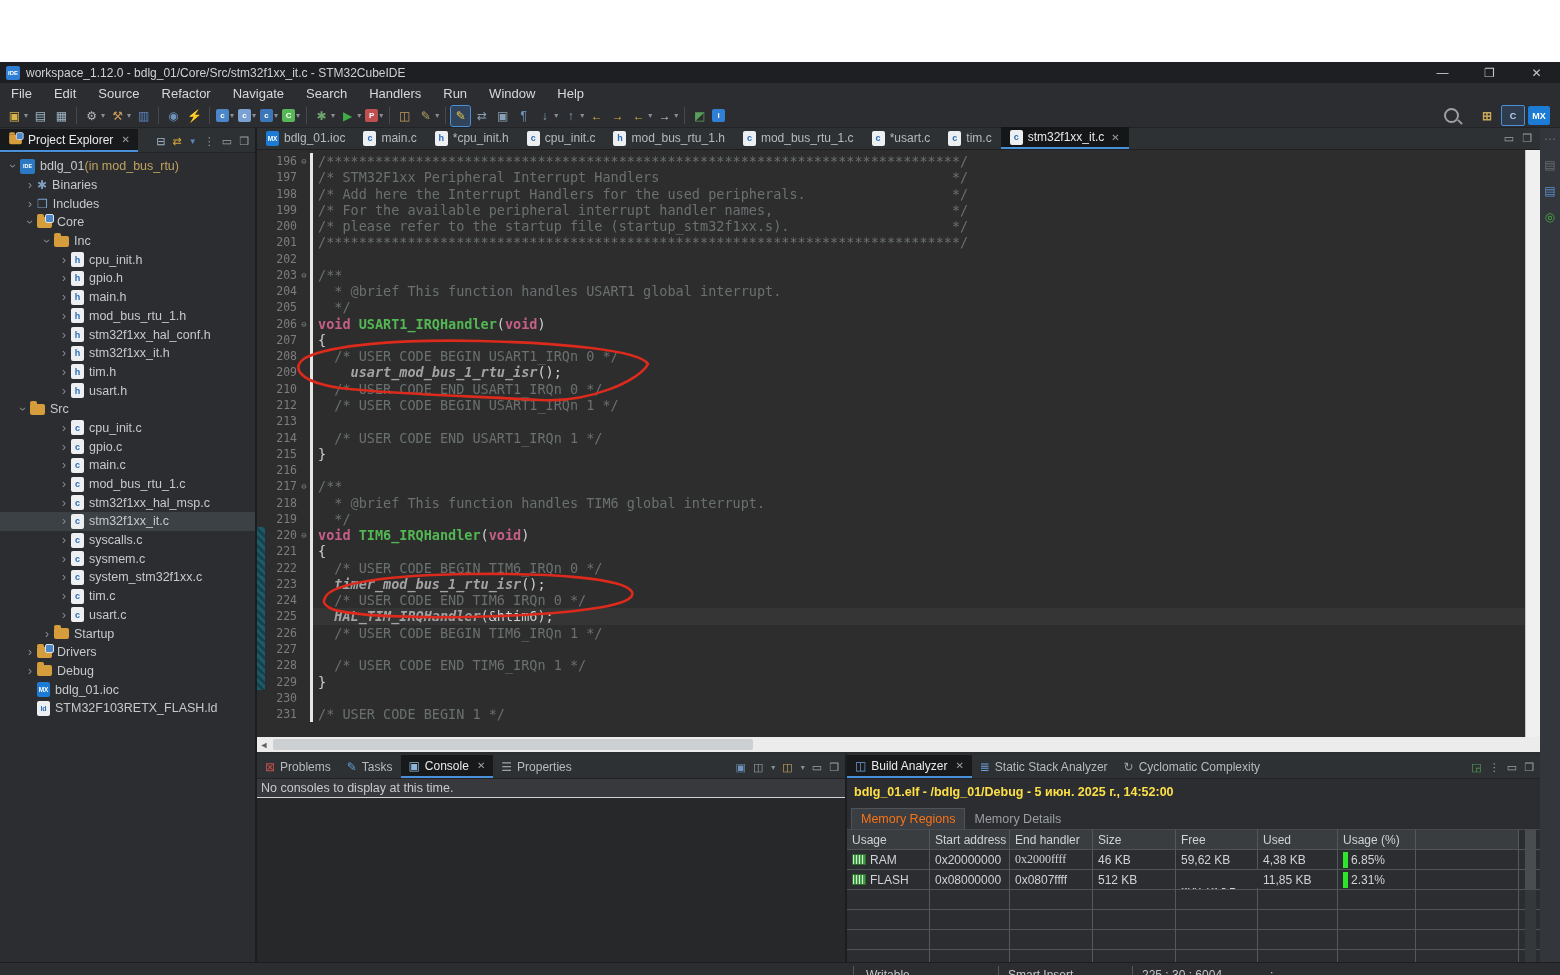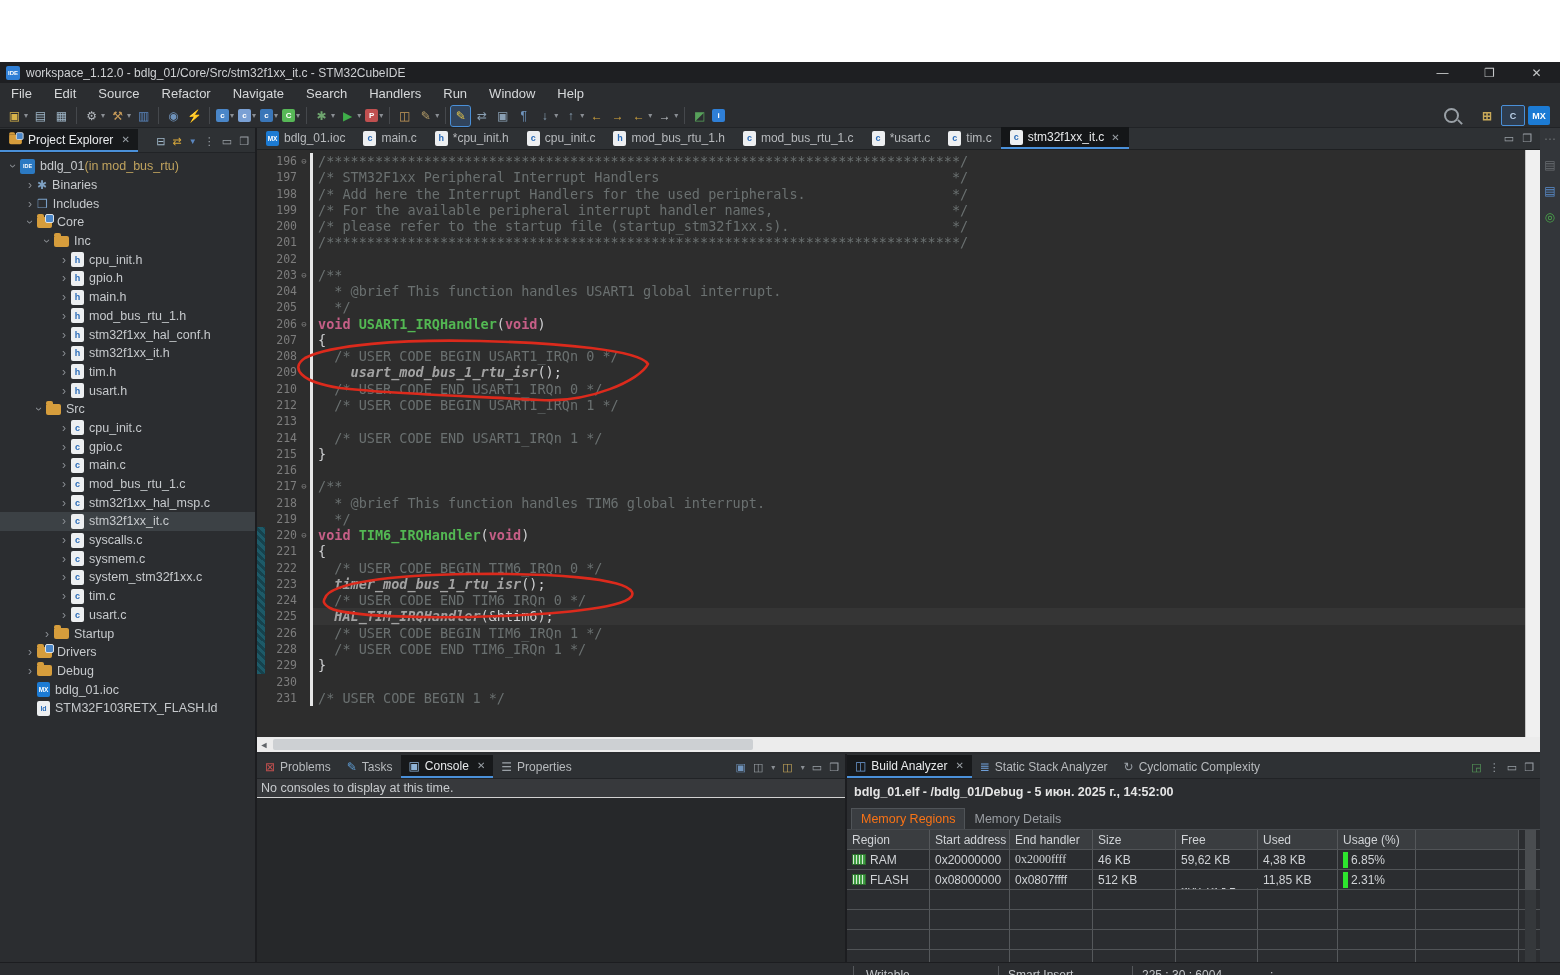--- a/index.html
+++ b/index.html
@@ -76,21 +76,21 @@
   .overview{left:1525px;top:150px;width:15px;height:587px;background:#f0f0f0;border-left:1px solid #c4c4c4;box-sizing:border-box;}
   .hscroll{left:257px;top:737px;width:1283px;height:15px;background:#ececec;display:flex;align-items:center;}
   .hs-arr{width:14px;text-align:center;color:#606468;font-size:9px;}
   .hs-thumb{height:11px;background:#cdd0d3;border-radius:2px;width:480px;margin-left:2px;}
   .annot-svg{left:257px;top:150px;pointer-events:none;}
   
   .console{left:257px;top:754px;width:590px;height:208px;background:#2a2c2e;border-right:2px solid #1c1d20;box-sizing:border-box;}
   .cmsg{height:18px;background:#37393c;border-bottom:1px solid #d2d2d2;color:#c8cbce;font-size:12.5px;display:flex;align-items:center;padding-left:4px;}
   
   .analyzer{left:847px;top:754px;width:693px;height:208px;background:#2b2d30;overflow:hidden;}
-  .ainfo{height:26px;display:flex;align-items:center;padding-left:7px;color:#e5e5e5;font-size:12.5px;font-weight:bold;}
+  .ainfo{height:26px;display:flex;align-items:center;padding-left:7px;color:#fde047;font-size:12.5px;font-weight:bold;}
   .subtabs{height:24px;display:flex;align-items:flex-end;border-bottom:1px solid #46494d;padding-left:4px;}
   .stab{padding:3px 9px;font-size:12.5px;color:#9a9ea3;}
   .stab.active{background:#3a3d41;color:#f97316;border:1px solid #505458;border-bottom:none;}
   .mtable{font-size:12px;color:#d0d3d6;}
   .mrow{display:flex;height:20px;border-bottom:1px solid #515457;box-sizing:border-box;}
   .mcell{border-right:1px solid #55585b;display:flex;align-items:center;padding-left:5px;box-sizing:border-box;overflow:hidden;}
   .mhdr .mcell{background:#3a3d40;}
   .chip-ic{width:12px;height:9px;background:#3f9c42;border:1px solid #2c6b2e;margin-right:4px;
            background-image:linear-gradient(90deg,#d7e8d7 1px,transparent 1px);background-size:3px 100%;}
   .ubar{width:5px;height:16px;background:#2ee52e;margin-right:3px;}
@@ -350,21 +350,21 @@
           </span>
           <span>tim.h</span>
         </div>
         <div class="trow" style="padding-left: 57px;">
           <span class="arr">›</span>
           <span class="ticon">
             <span class="fi">h</span>
           </span>
           <span>usart.h</span>
         </div>
-        <div class="trow" style="padding-left: 32px;">
+        <div class="trow" style="padding-left: 16px;">
           <span class="arr exp">›</span>
           <span class="ticon">
             <span class="fold-ic"></span>
           </span>
           <span>Src</span>
         </div>
         <div class="trow" style="padding-left: 57px;">
           <span class="arr">›</span>
           <span class="ticon">
             <span class="fi">c</span>
@@ -696,20 +696,26 @@
         <span class="rb on"></span>
         <span class="ln">225</span>
         <span class="fm"></span>
         <span class="ct cur"><span class="tp">  </span><span class="tm">HAL_TIM_IRQHandler</span><span class="tp">(&amp;htim6);</span></span>
       </div>
       <div class="cl">
         <span class="rb on"></span>
         <span class="ln">226</span>
         <span class="fm"></span>
         <span class="ct"><span class="tc">  /* USER CODE BEGIN TIM6_IRQn 1 */</span></span>
+      </div>
+      <div class="cl">
+        <span class="rb on"></span>
+        <span class="ln">227</span>
+        <span class="fm"></span>
+        <span class="ct"></span>
       </div>
       <div class="cl">
         <span class="rb on"></span>
         <span class="ln">228</span>
         <span class="fm"></span>
         <span class="ct"><span class="tc">  /* USER CODE END TIM6_IRQn 1 */</span></span>
       </div>
       <div class="cl">
         <span class="rb on"></span>
         <span class="ln">229</span>
@@ -794,21 +800,21 @@
           <span class="hico" style="color: rgb(154, 160, 166);">❒</span>
         </span>
       </div>
     <div class="ainfo">bdlg_01.elf - /bdlg_01/Debug - 5 июн. 2025 г., 14:52:00</div>
     <div class="subtabs" id="subtabs">
         <span class="stab active">Memory Regions</span>
         <span class="stab">Memory Details</span>
       </div>
     <div class="mtable" id="memTable">
         <div class="mrow mhdr">
-          <span class="mcell" style="width: 83px;">Region</span>
+          <span class="mcell" style="width: 83px;">Usage</span>
           <span class="mcell" style="width: 80px;">Start address</span>
           <span class="mcell" style="width: 83px;">End handler</span>
           <span class="mcell" style="width: 83px;">Size</span>
           <span class="mcell" style="width: 82px;">Free</span>
           <span class="mcell" style="width: 80px;">Used</span>
           <span class="mcell" style="width: 78px;">Usage (%)</span>
           <span class="mcell" style="width: 103px;"></span>
         </div>
         <div class="mrow">
           <span class="mcell" style="width: 83px;">

